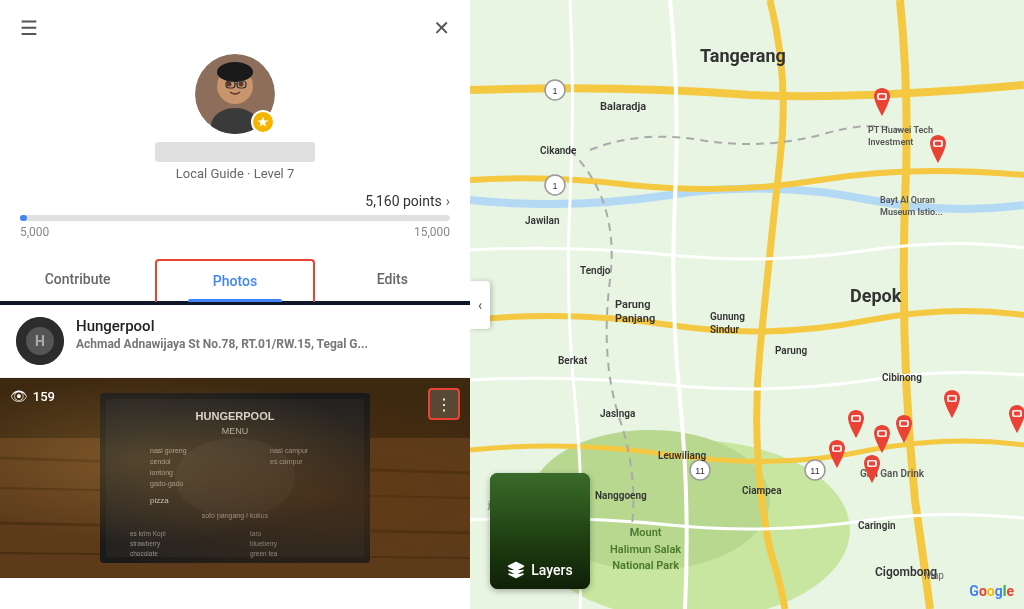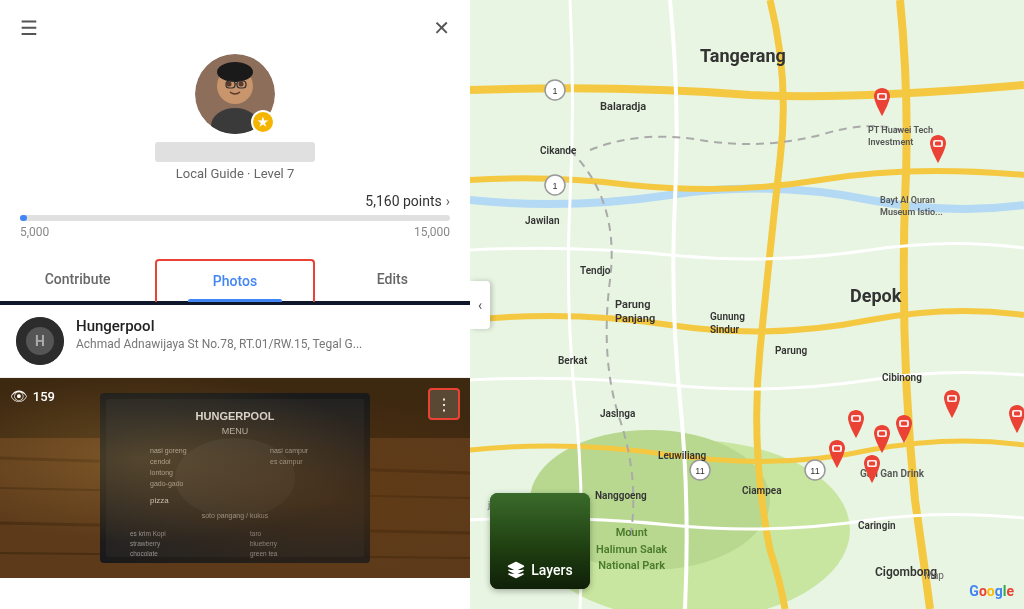--- a/index.html
+++ b/index.html
@@ -216,20 +216,21 @@
       margin-bottom: 2px;
     }
 
     .place-addr {
       font-size: 12px;
       color: #777;
       white-space: nowrap;
       overflow: hidden;
       text-overflow: ellipsis;
       max-width: 350px;
+      font-weight: bold;
     }
 
     
     .photo-card {
       position: relative;
       width: 100%;
       height: 200px;
       background: #4a3728;
       overflow: hidden;
     }
@@ -317,21 +318,21 @@
       font-size: 14px;
       color: #555;
     }
 
     
     .layers-btn {
       position: absolute;
       bottom: 20px;
       left: 20px;
       width: 100px;
-      height: 96px;
+      height: 116px;
       background: #2d4a1e;
       border-radius: 8px;
       overflow: hidden;
       cursor: pointer;
       box-shadow: 0 2px 6px rgba(0,0,0,0.3);
       display: flex;
       flex-direction: column;
       align-items: center;
       justify-content: flex-end;
       padding-bottom: 10px;
@@ -594,21 +595,21 @@
     <div class="map-label" style="left: 80px; top: 355px; font-size: 10px; padding-left: 8px;">Berkat</div>
     <div class="map-label" style="left: 305px; top: 345px; font-size: 10px;">Parung</div>
     <div class="map-label map-label-large" style="left: 380px; top: 285px; font-size: 18px; font-weight: 700;">Depok</div>
     <div class="map-label" style="left: 130px; top: 408px; font-size: 10px;">Jasinga</div>
     <div class="map-label" style="left: 188px; top: 450px; font-size: 10px;">Leuwiliang</div>
     <div class="map-label" style="left: 125px; top: 490px; font-size: 10px;">Nanggoeng</div>
     <div class="map-label" style="left: 272px; top: 455px; font-size: 10px; margin-top: 30px;">Ciampea</div>
     <div class="map-label" style="left: 412px; top: 372px; font-size: 10px;">Cibinong</div>
     <div class="map-label" style="left: 398px; top: 125px; font-size: 9px; line-height: 1.3; color: #555;">PT Huawei Tech<br>Investment</div>
     <div class="map-label" style="left: 410px; top: 195px; font-size: 9px; line-height: 1.3; color: #555;">Bayt Al Quran<br>Museum Istio...</div>
-    <div class="map-label" style="left: 126px; top: 525px; font-size: 11px; line-height: 1.5; text-align: center; color: #4a7a2a;">Mount<br>Halimun Salak<br>National Park</div>
+    <div class="map-label" style="left: 140px; top: 525px; font-size: 11px; line-height: 1.5; text-align: center; color: #4a7a2a;">Mount<br>Halimun Salak<br>National Park</div>
     <div class="map-label" style="left: 390px; top: 468px; font-size: 10px; color: #555;">Gan Gan Drink</div>
     <div class="map-label" style="left: 388px; top: 520px; font-size: 10px;">Caringin</div>
     <div class="map-label" style="left: 405px; top: 565px; font-size: 12px;">Cigombong</div>
     <div class="map-label" style="left: 18px; top: 500px; font-size: 9px; color: #888;">jitor</div>
 
     <div class="map-pin" style="left: 400px; top: 88px;">
       <svg viewBox="0 0 24 28" xmlns="http://www.w3.org/2000/svg">
         <path d="M12 0C7.6 0 4 3.6 4 8c0 6 8 20 8 20S20 14 20 8c0-4.4-3.6-8-8-8z" fill="#ea4335"></path>
         <rect x="7" y="5" width="10" height="7" rx="2" fill="#fff" opacity="0.9"></rect>
         <rect x="9" y="6.5" width="6" height="4" rx="1" fill="#ea4335"></rect>

